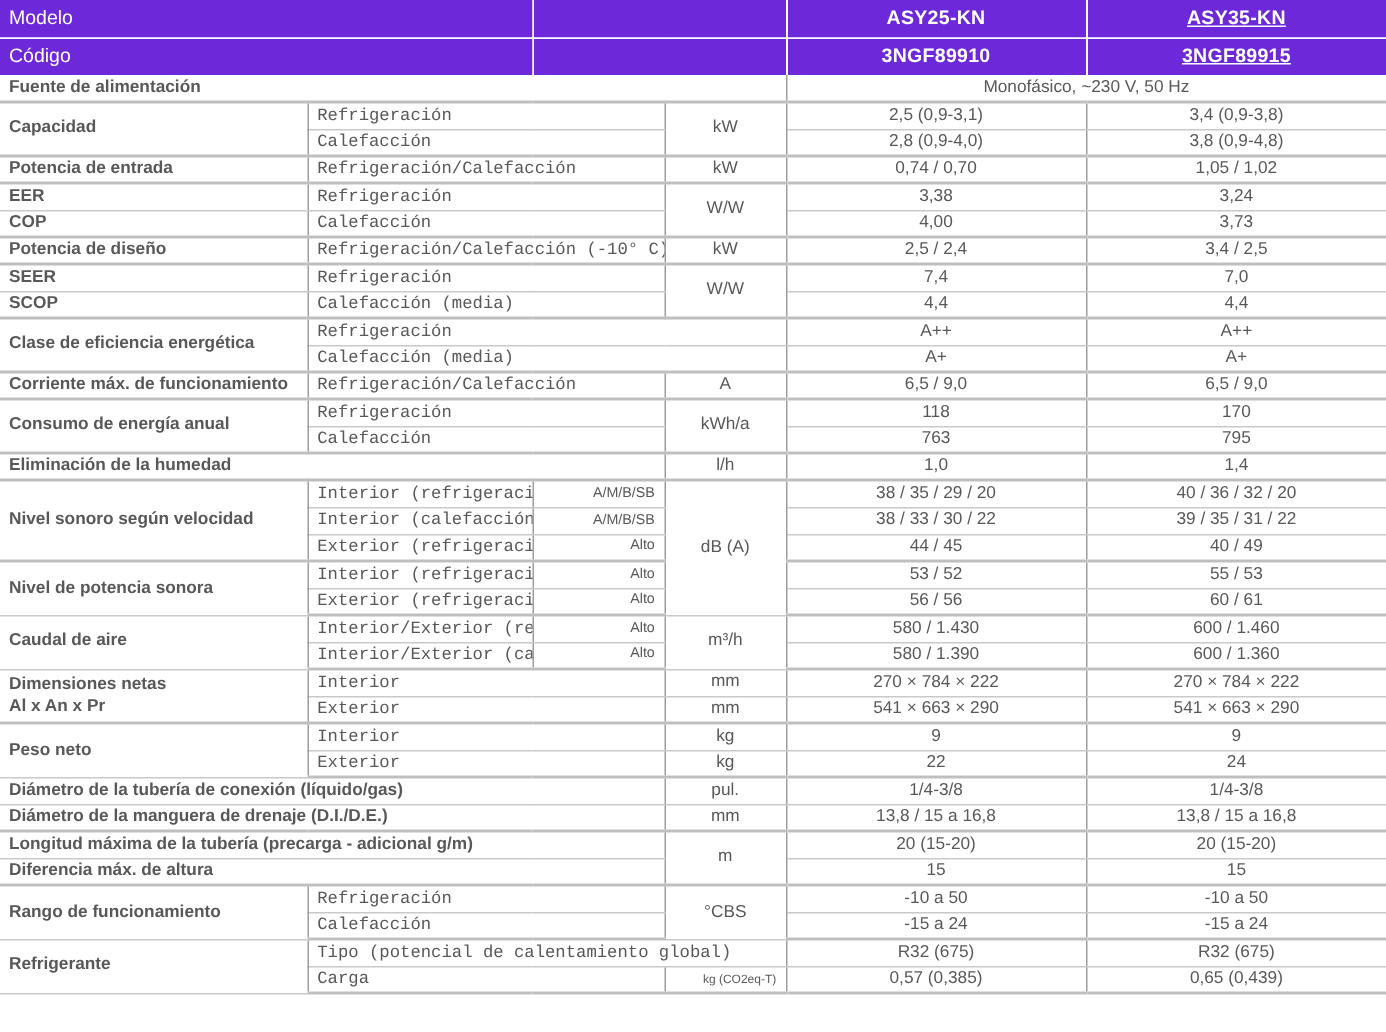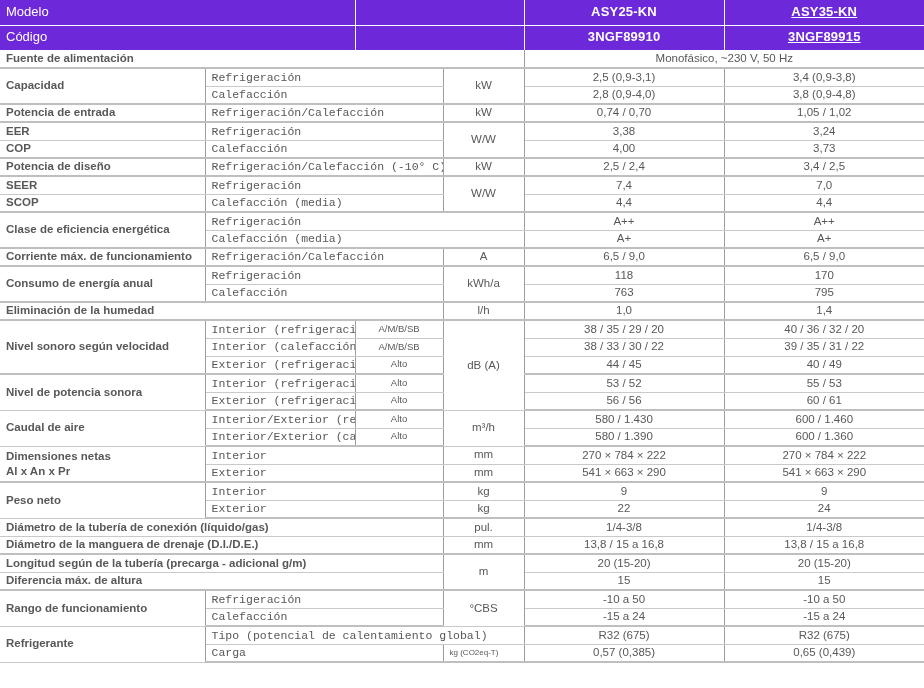--- a/index.html
+++ b/index.html
@@ -51,25 +51,25 @@
   }
   tr.hdr td.hdr-label {
     font-weight: normal;
   }
   tr.hdr td.last { border-right: none; text-decoration: underline; }
   tr.hdr.second td { border-bottom: none; }
 
   
   td.lbl   { text-align: left; font-weight: bold; }
   td.sub   { text-align: left; font-family: Liberation Mono, monospace; }
-  td.narrow{ text-align: center; font-size: 9.5px; }
+  td.narrow{ text-align: right; font-size: 9.5px; }
   td.unit  { text-align: center; }
   td.val   { text-align: center; }
   td.val.last { border-right: none; }
-  td.unit-small { text-align: left; font-size: 8px; }
+  td.unit-small { text-align: right; font-size: 8px; }
 
   
   td.gtop  { border-top: 2px solid #bfbfc1; }
   tr.gend td { border-bottom: 2px solid #bfbfc1; }
 
   
   td.hair  { border-bottom: 1px solid #dcdcde; }
   td.nob   { border-bottom: none; }
 
   .two-line { white-space: normal; line-height: 1.25; }
@@ -294,21 +294,21 @@
   </tr>
 
   <tr>
     <td class="lbl" colspan="3">Diámetro de la manguera de drenaje (D.I./D.E.)</td>
     <td class="unit">mm</td>
     <td class="val">13,8 / 15 a 16,8</td>
     <td class="val last">13,8 / 15 a 16,8</td>
   </tr>
 
   <tr>
-    <td class="lbl gtop" colspan="3">Longitud según de la tubería (precarga - adicional g/m)</td>
+    <td class="lbl gtop" colspan="3">Longitud máxima de la tubería (precarga - adicional g/m)</td>
     <td class="unit gtop nob" rowspan="2">m</td>
     <td class="val gtop hair">20 (15-20)</td>
     <td class="val last gtop hair">20 (15-20)</td>
   </tr>
   <tr>
     <td class="lbl" colspan="3">Diferencia máx. de altura</td>
     <td class="val">15</td>
     <td class="val last">15</td>
   </tr>
 

